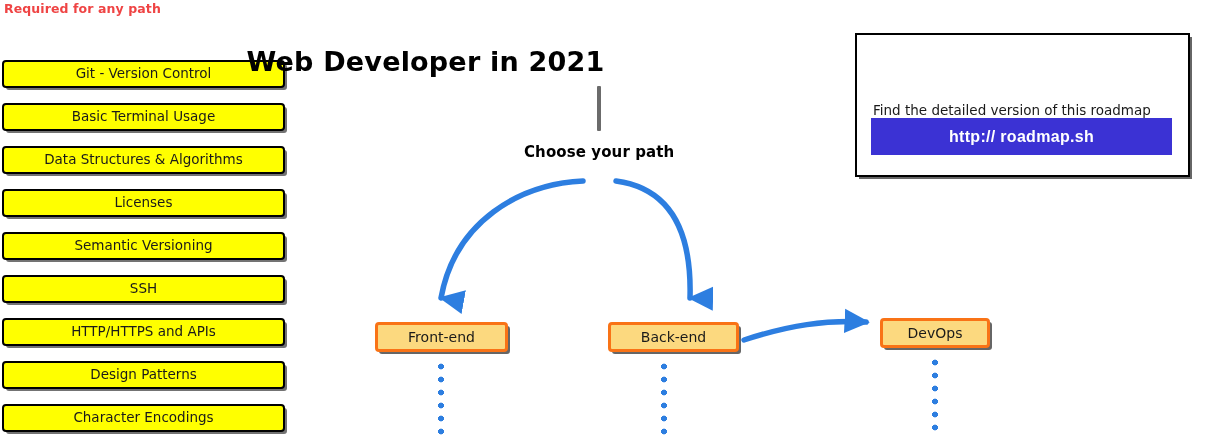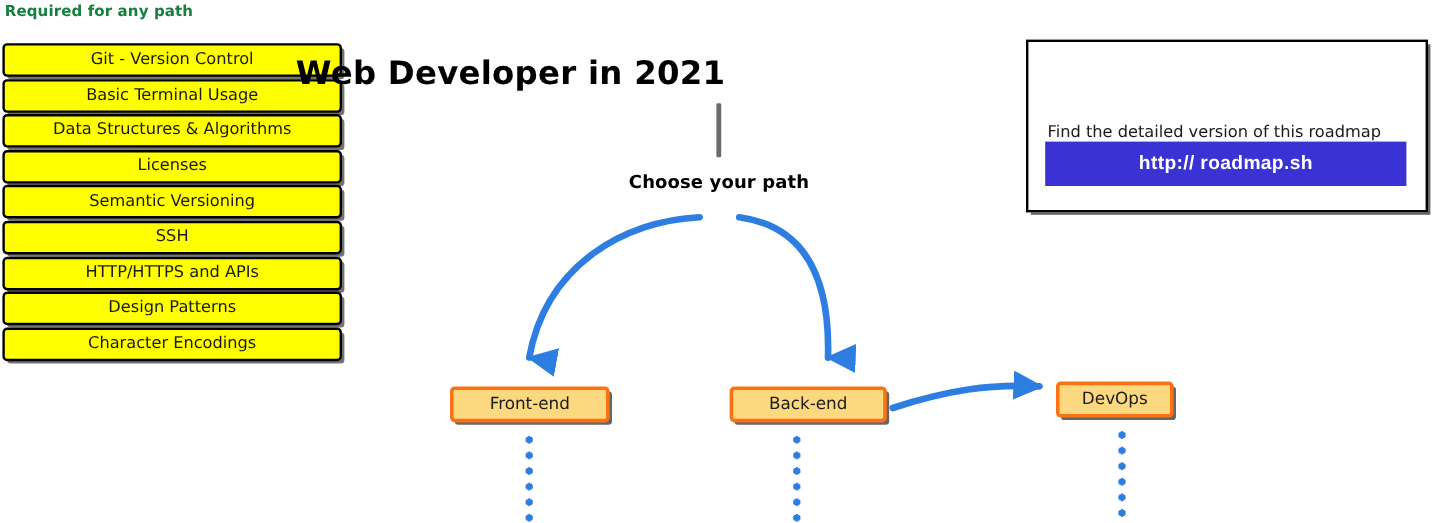--- a/index.html
+++ b/index.html
@@ -23,34 +23,35 @@
     top: 0;
     width: 300px;
     height: 436px;
   }
   #required-heading {
     position: absolute;
     left: 4px;
     top: 1px;
     font-size: 12.5px;
     font-weight: bold;
-    color: #15803d;
+    color: #ef4444;
     letter-spacing: 0.1px;
     white-space: nowrap;
   }
   #required-list {
     position: absolute;
     left: 0;
     top: 36px;
     width: 300px;
   }
   .req-row {
     position: relative;
     height: 19px;
     margin-bottom: 10.6px;
+    margin-top: 24px;
   }
   .req-item {
     position: absolute;
     left: 2px;
     top: 0;
     width: 283px;
     height: 28px;
     box-sizing: border-box;
     background: #ffff00;
     border: 2.5px solid #000000;
@@ -129,21 +130,21 @@
     height: 30px;
   }
   .path-node .node-label {
     font-size: 14px;
     color: #1a1a1a;
     white-space: nowrap;
     line-height: 1;
   }
   #node-frontend { left: 375px; top: 322px; width: 133px; }
   #node-backend  { left: 608px; top: 322px; width: 131px; }
-  #node-devops   { left: 880px; top: 318px; width: 98px; }
+  #node-devops   { left: 880px; top: 318px; width: 110px; }
 
   .dotted-trail {
     position: absolute;
     width: 6px;
     background-image: radial-gradient(circle, #2d7ee0 0 2.9px, rgba(0,0,0,0) 3.1px);
     background-size: 6px 13px;
     background-repeat: repeat-y;
     background-position: center top;
   }
   #trail-frontend { left: 438px; top: 360px; height: 80px; }

